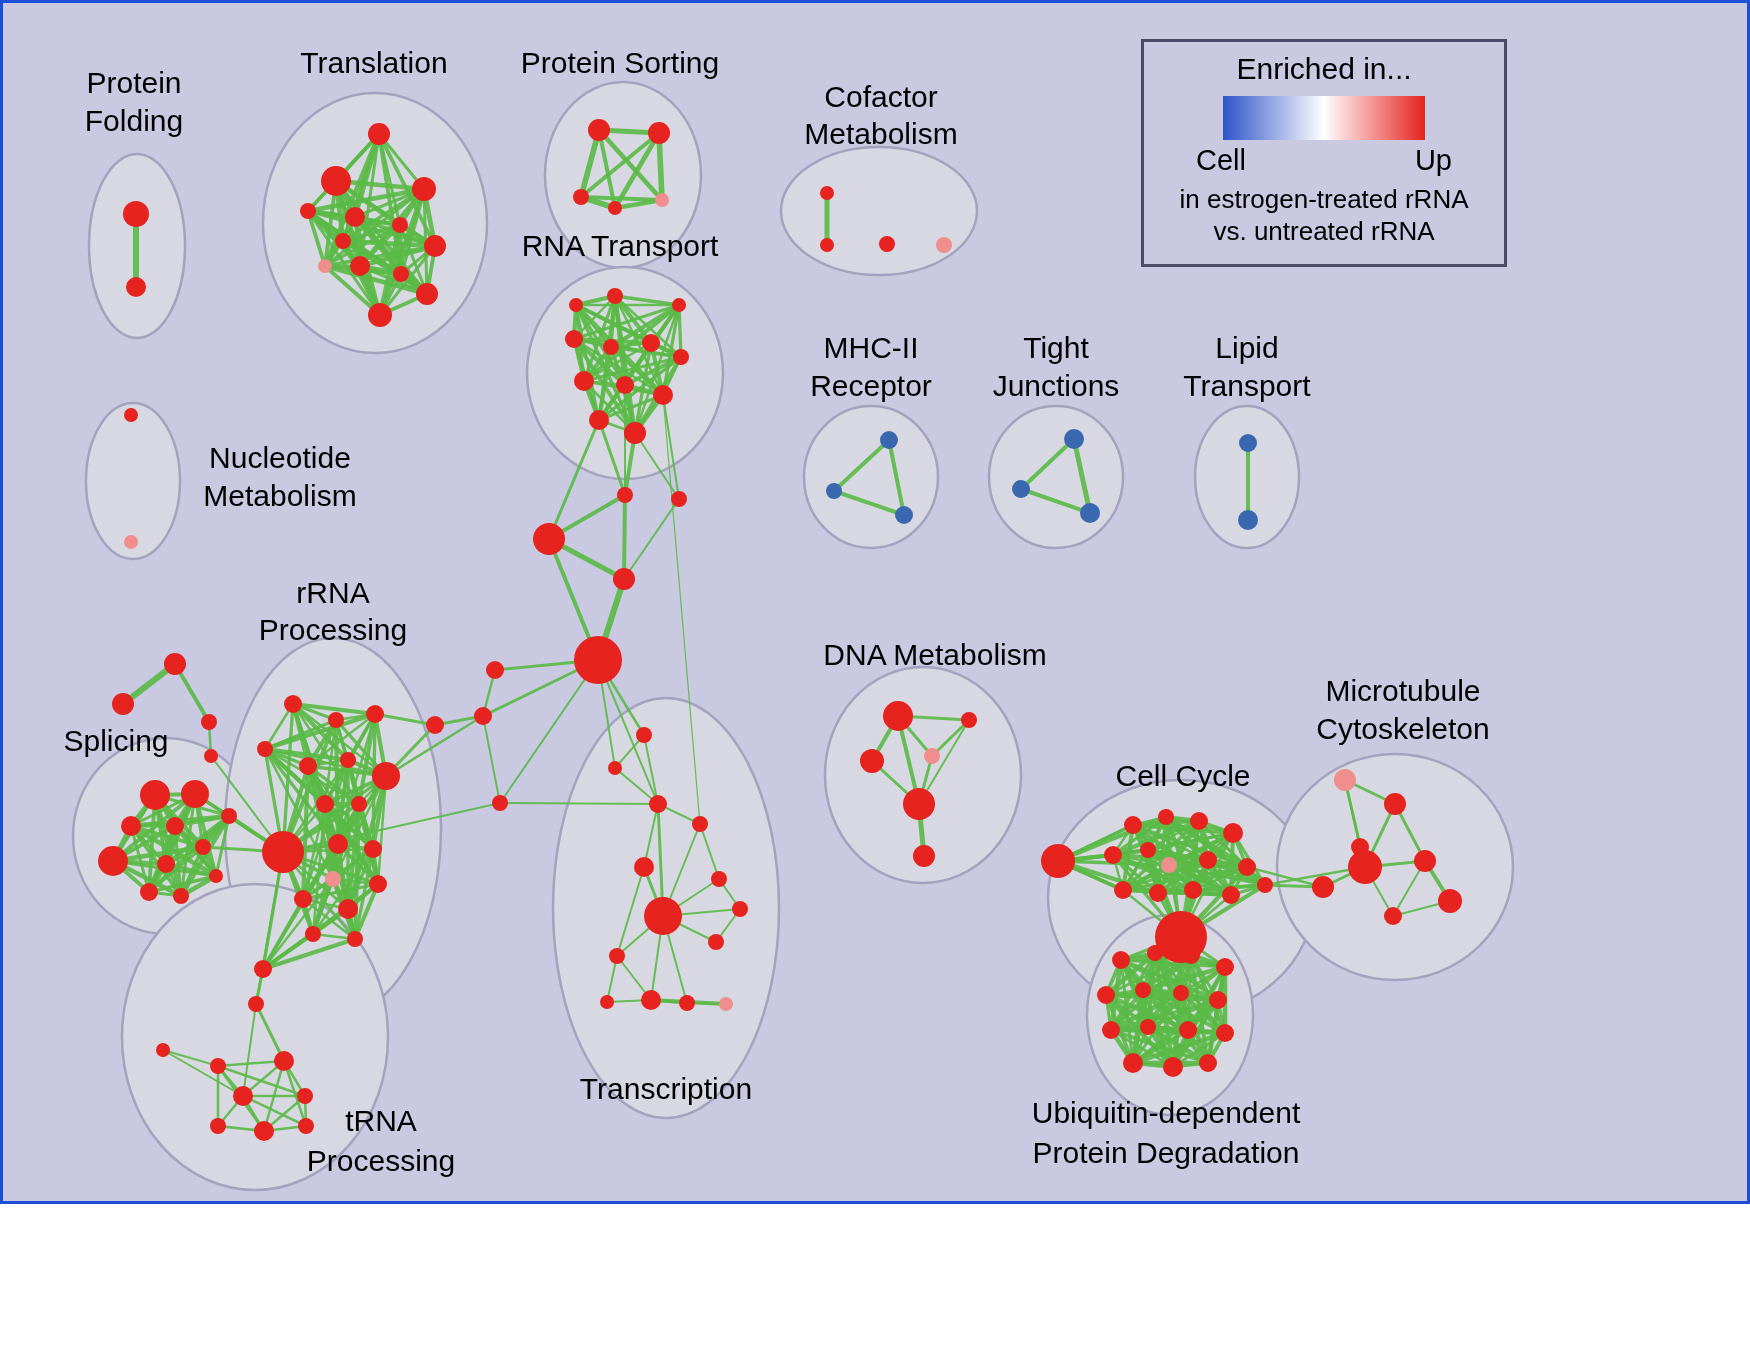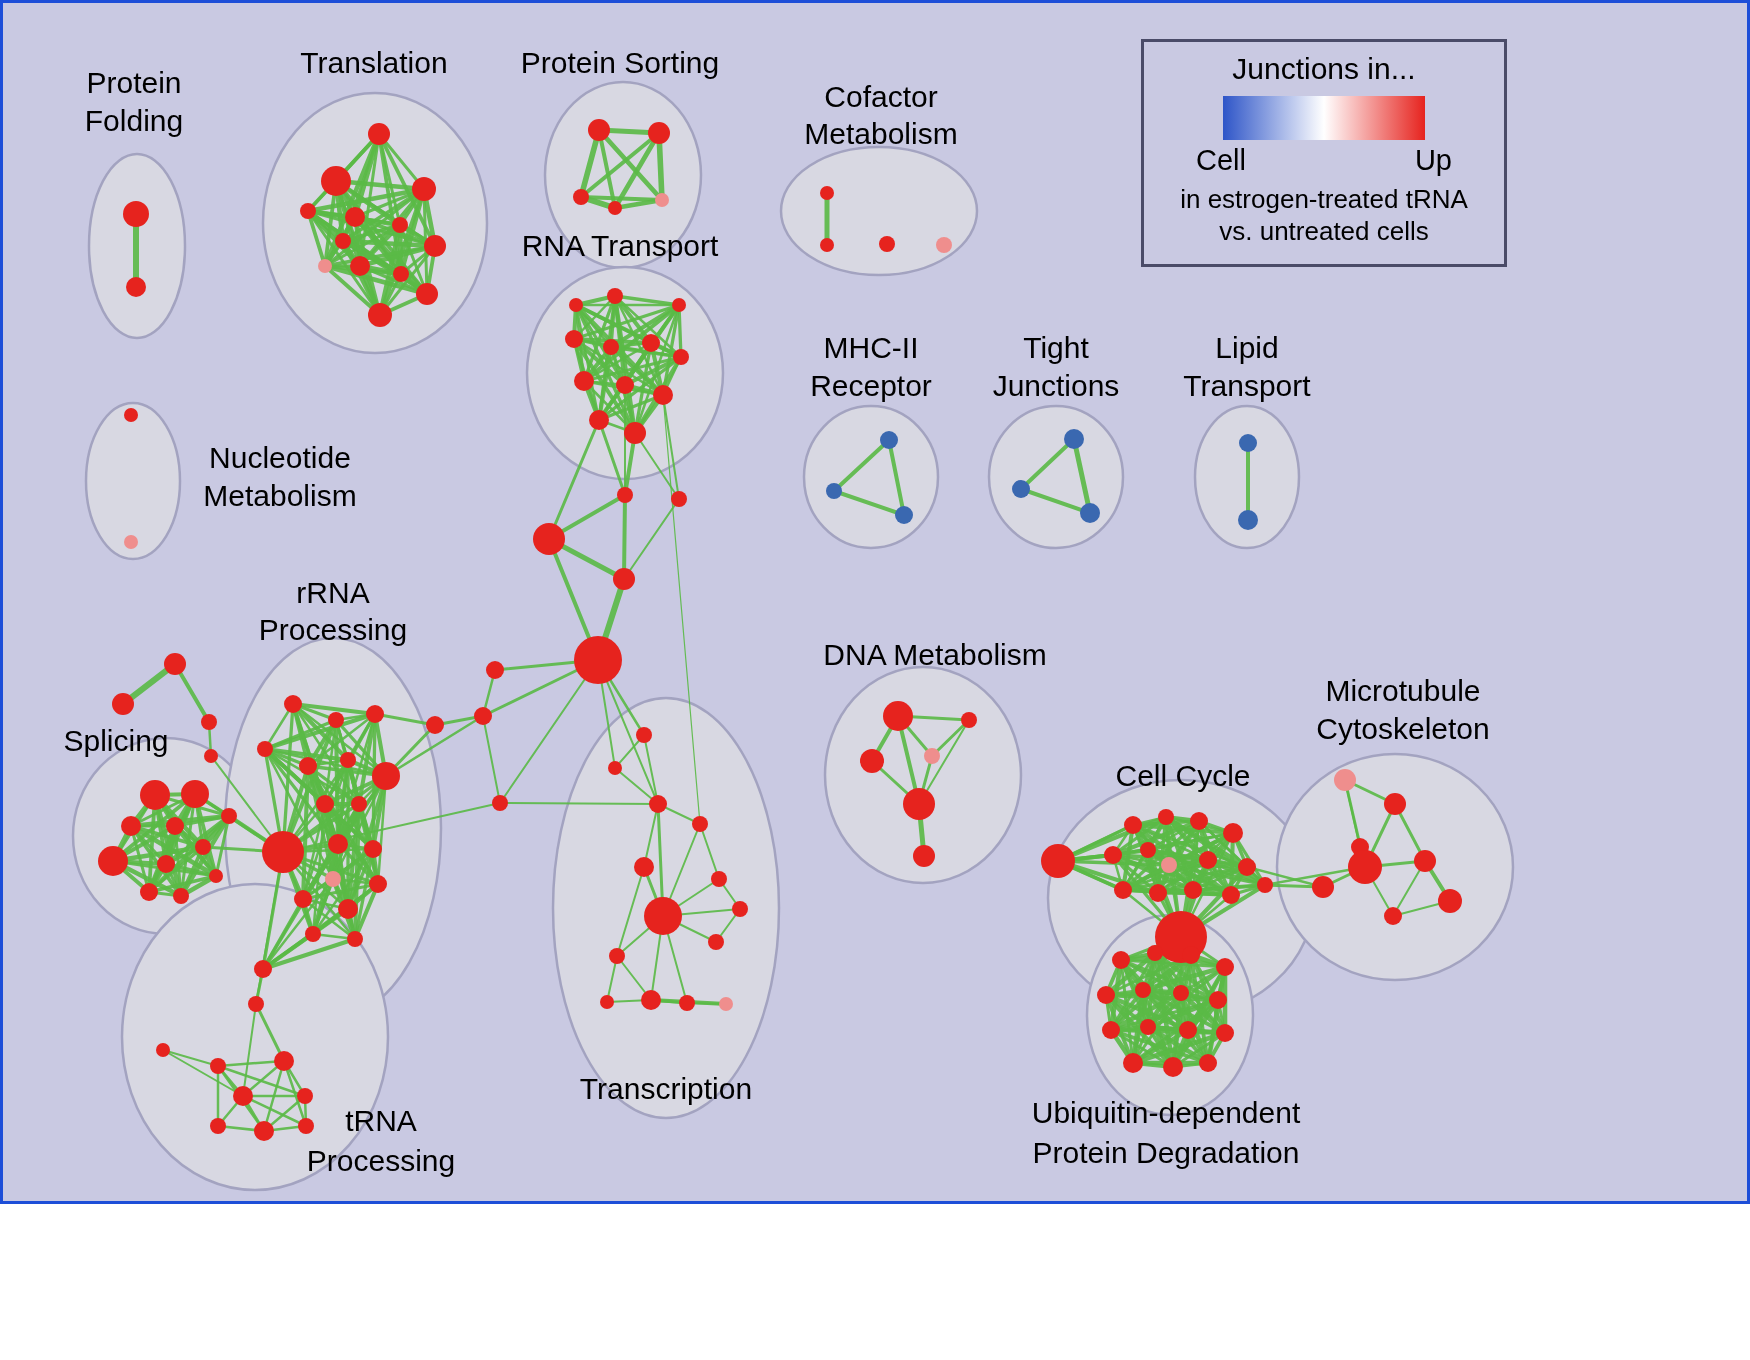--- a/index.html
+++ b/index.html
@@ -893,24 +893,24 @@
         <text x="378" y="1168" text-anchor="middle" font-size="30" fill="#000000">Processing</text>
         <text x="1180" y="783" text-anchor="middle" font-size="30" fill="#000000">Cell Cycle</text>
         <text x="1400" y="698" text-anchor="middle" font-size="30" fill="#000000">Microtubule</text>
         <text x="1400" y="736" text-anchor="middle" font-size="30" fill="#000000">Cytoskeleton</text>
         <text x="1163" y="1120" text-anchor="middle" font-size="30" fill="#000000">Ubiquitin-dependent</text>
         <text x="1163" y="1160" text-anchor="middle" font-size="30" fill="#000000">Protein Degradation</text>
       </g>
     </svg>
 
   <div class="legend">
-    <div class="legend-title">Junctions in...</div>
+    <div class="legend-title">Enriched in...</div>
     <div class="legend-bar" style="background: linear-gradient(to right, rgb(46, 85, 200), rgb(255, 255, 255) 50%, rgb(230, 35, 30));"></div>
     <div class="legend-scale">
       <span>Cell</span>
       <span>Up</span>
     </div>
     <div class="legend-subs">
-      <div class="legend-sub">in estrogen-treated tRNA</div>
-      <div class="legend-sub">vs. untreated cells</div>
+      <div class="legend-sub">in estrogen-treated rRNA</div>
+      <div class="legend-sub">vs. untreated rRNA</div>
     </div>
   </div>
 </div>
 
 </body></html>

